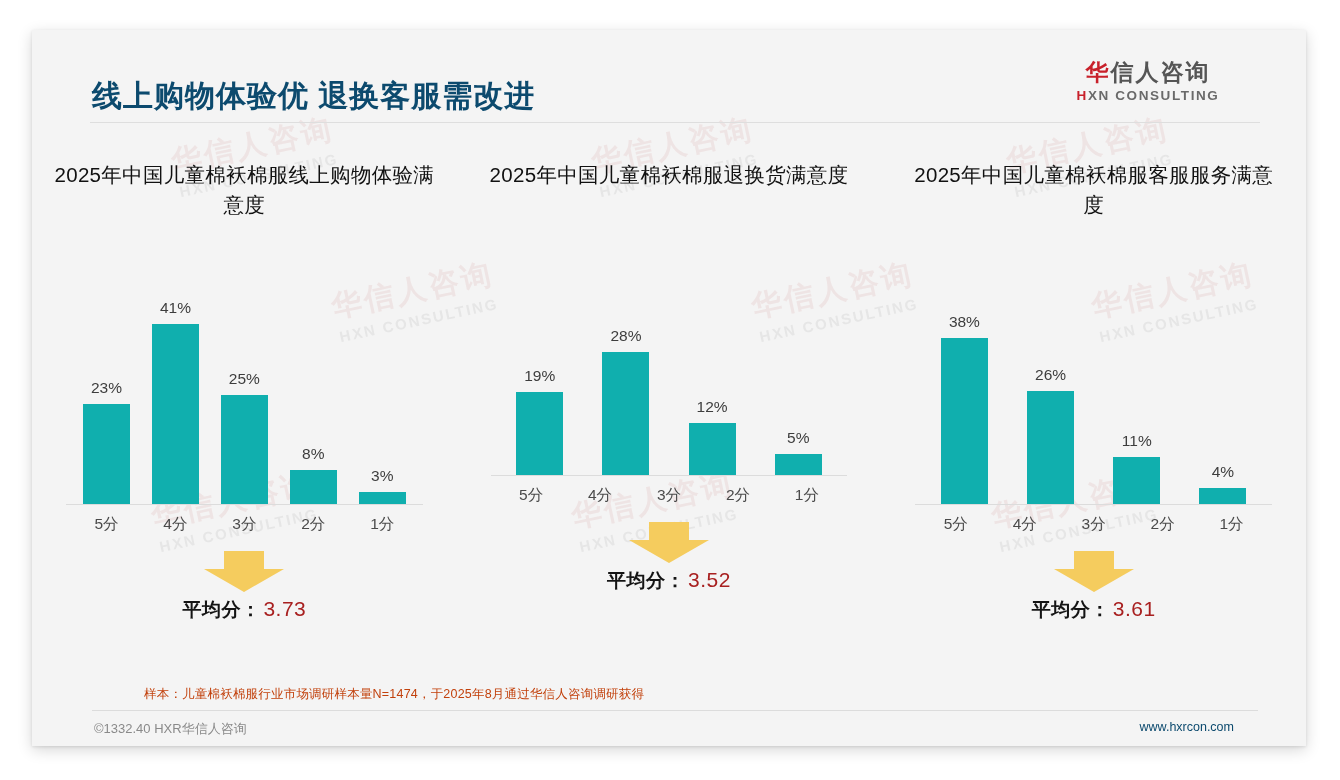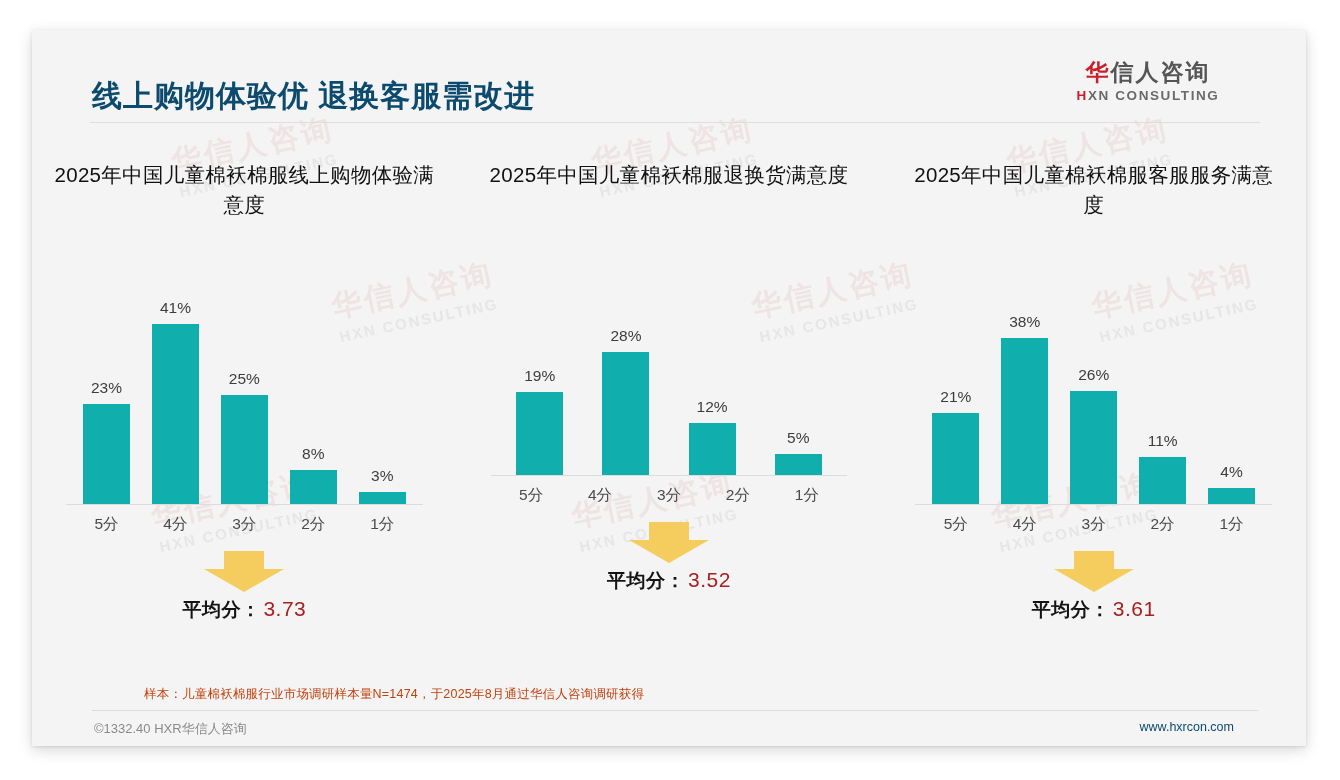--- a/index.html
+++ b/index.html
@@ -138,21 +138,20 @@
     bottom: 36px;
     height: 1px;
     background: #dcdcdc;
   }
   .xlabels {
     position: absolute;
     left: 0; right: 0;
     bottom: 0;
     height: 32px;
     display: flex;
-    justify-content: flex-end;
   }
   .xlabel {
     flex: 1;
     text-align: center;
     font-size: 15.5px;
     color: #4a4a4a;
     line-height: 30px;
   }
 
   
@@ -383,24 +382,20 @@
         </div>
         <div class="avg-text"><span>平均分：</span><span class="score">3.52</span></div>
       </div>
     </div>
 
     <div class="panel">
       <div class="panel-title">2025年中国儿童棉袄棉服客服服务满意度</div>
       <div class="plot">
         <div class="bars">
           <div class="bar-slot">
-            <div class="bar-value">21%</div>
-            <div class="bar" style="height: 92.75px; background: rgb(16, 175, 174);"></div>
-          </div>
-          <div class="bar-slot">
             <div class="bar-value">38%</div>
             <div class="bar" style="height: 167.833px; background: rgb(16, 175, 174);"></div>
           </div>
           <div class="bar-slot">
             <div class="bar-value">26%</div>
             <div class="bar" style="height: 114.833px; background: rgb(16, 175, 174);"></div>
           </div>
           <div class="bar-slot">
             <div class="bar-value">11%</div>
             <div class="bar" style="height: 48.5833px; background: rgb(16, 175, 174);"></div>

